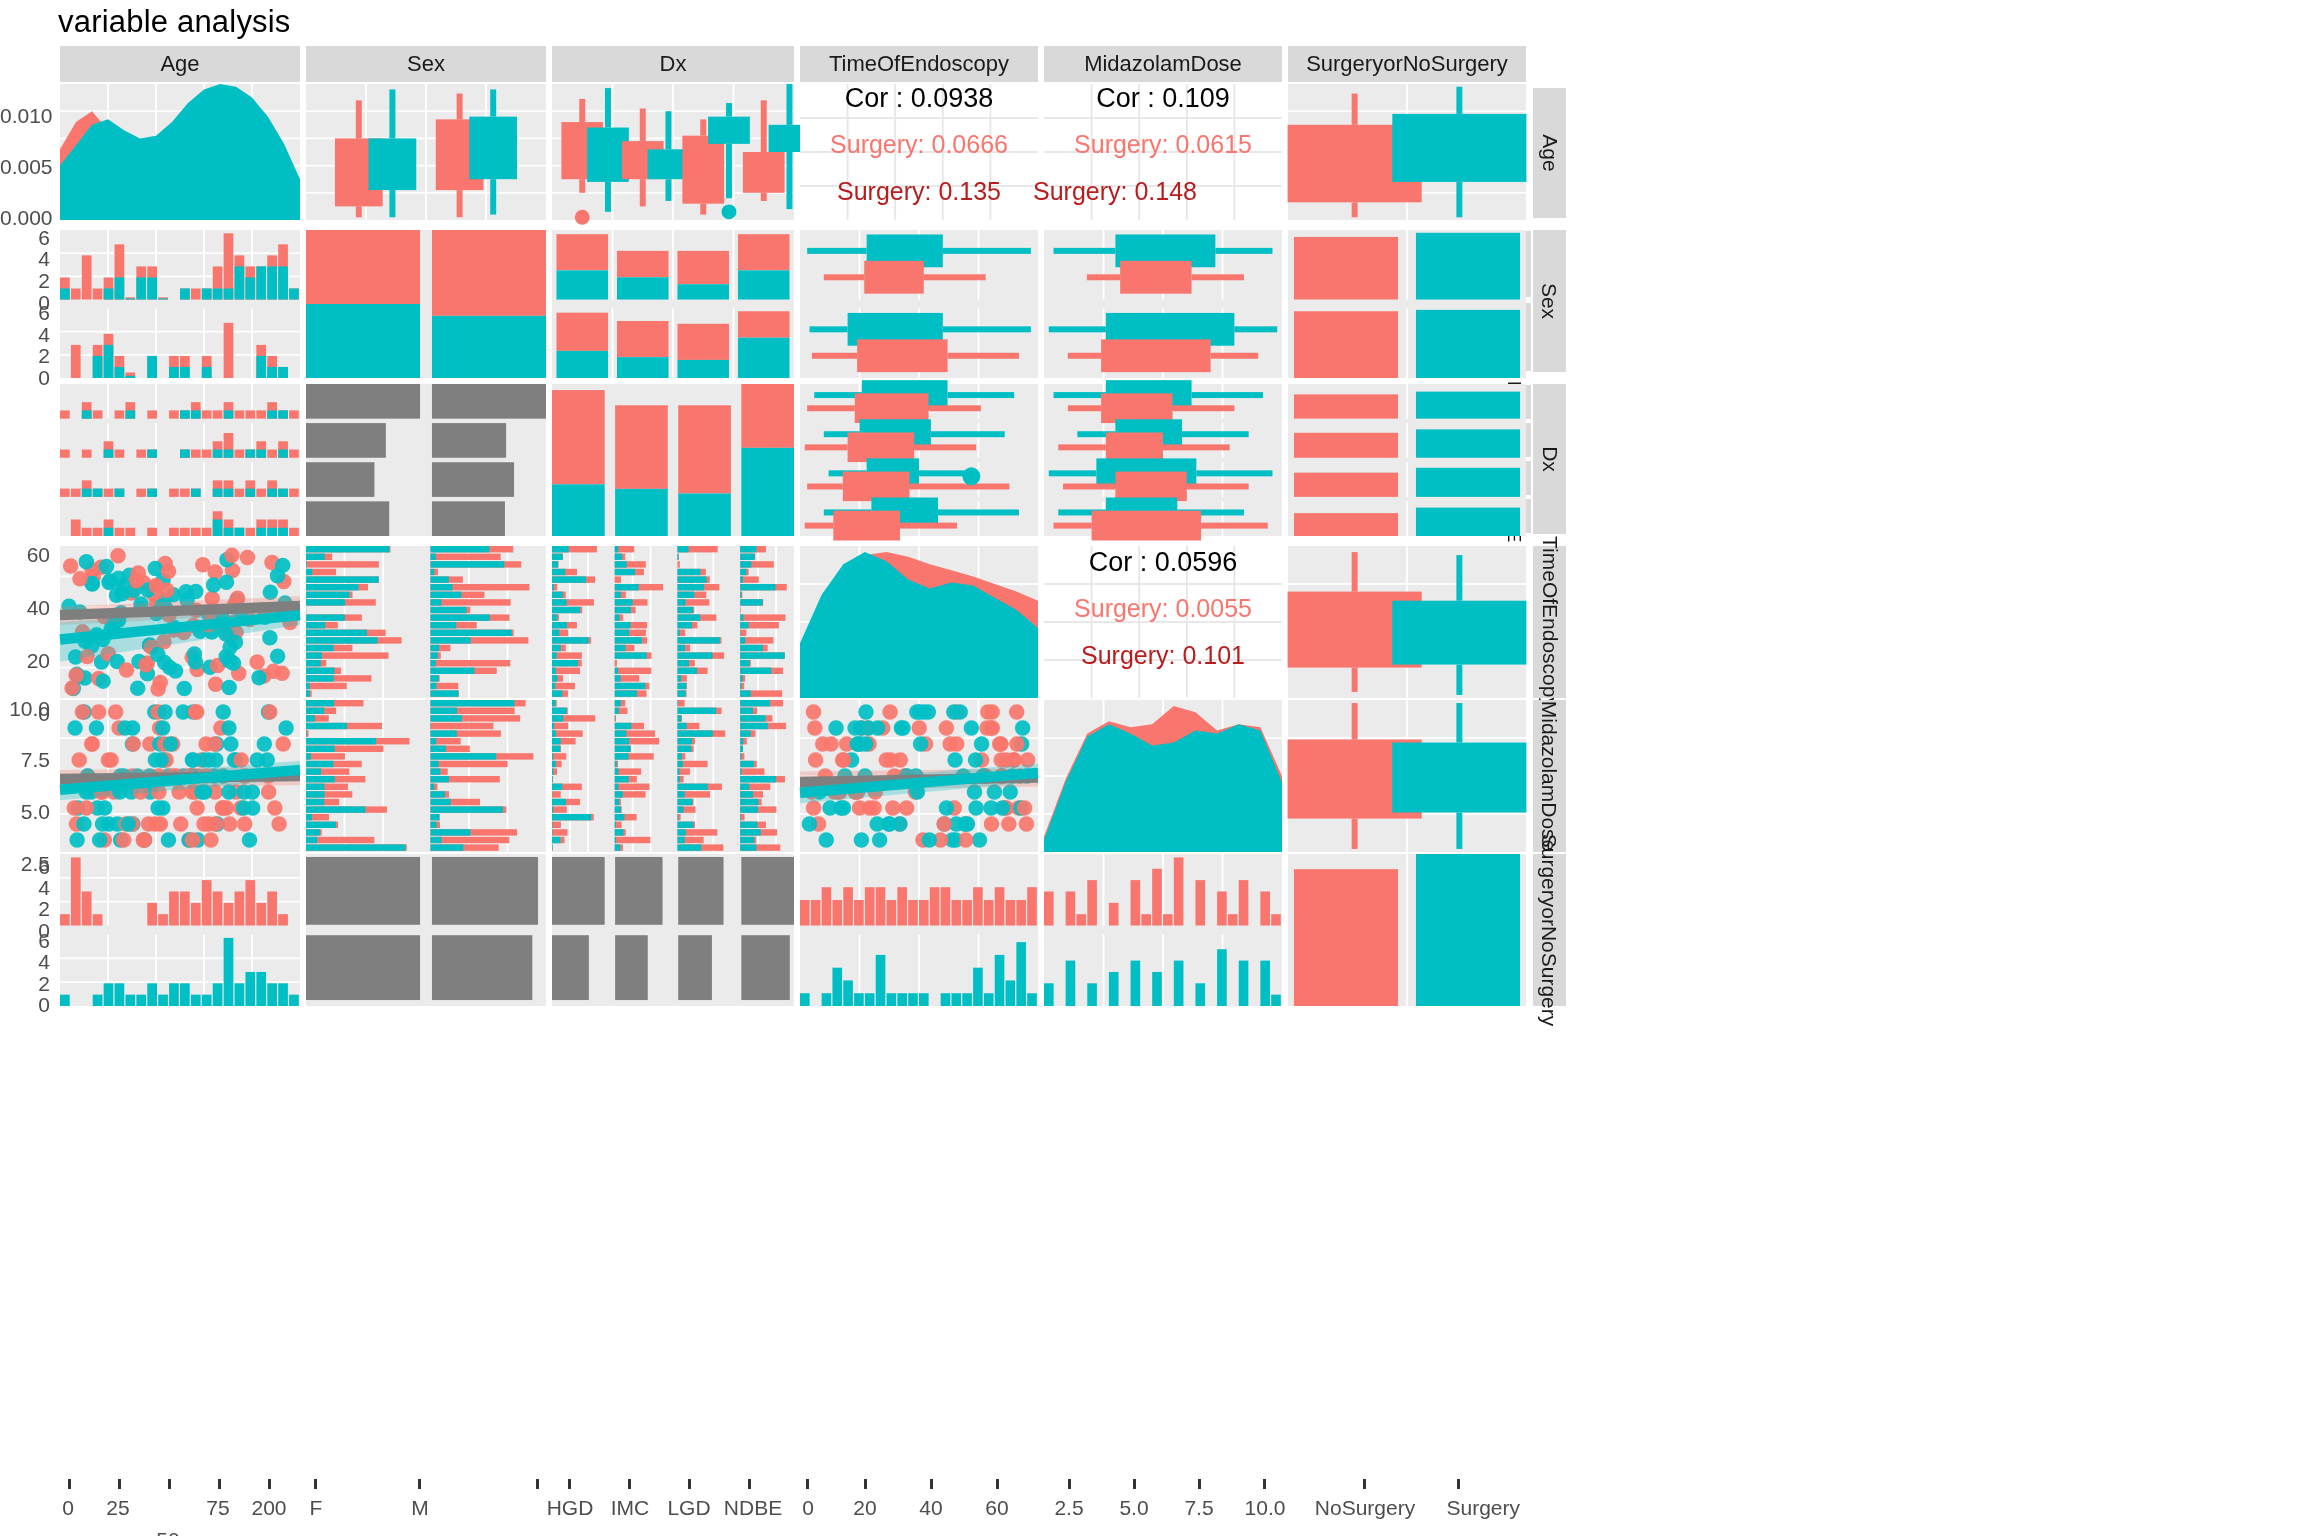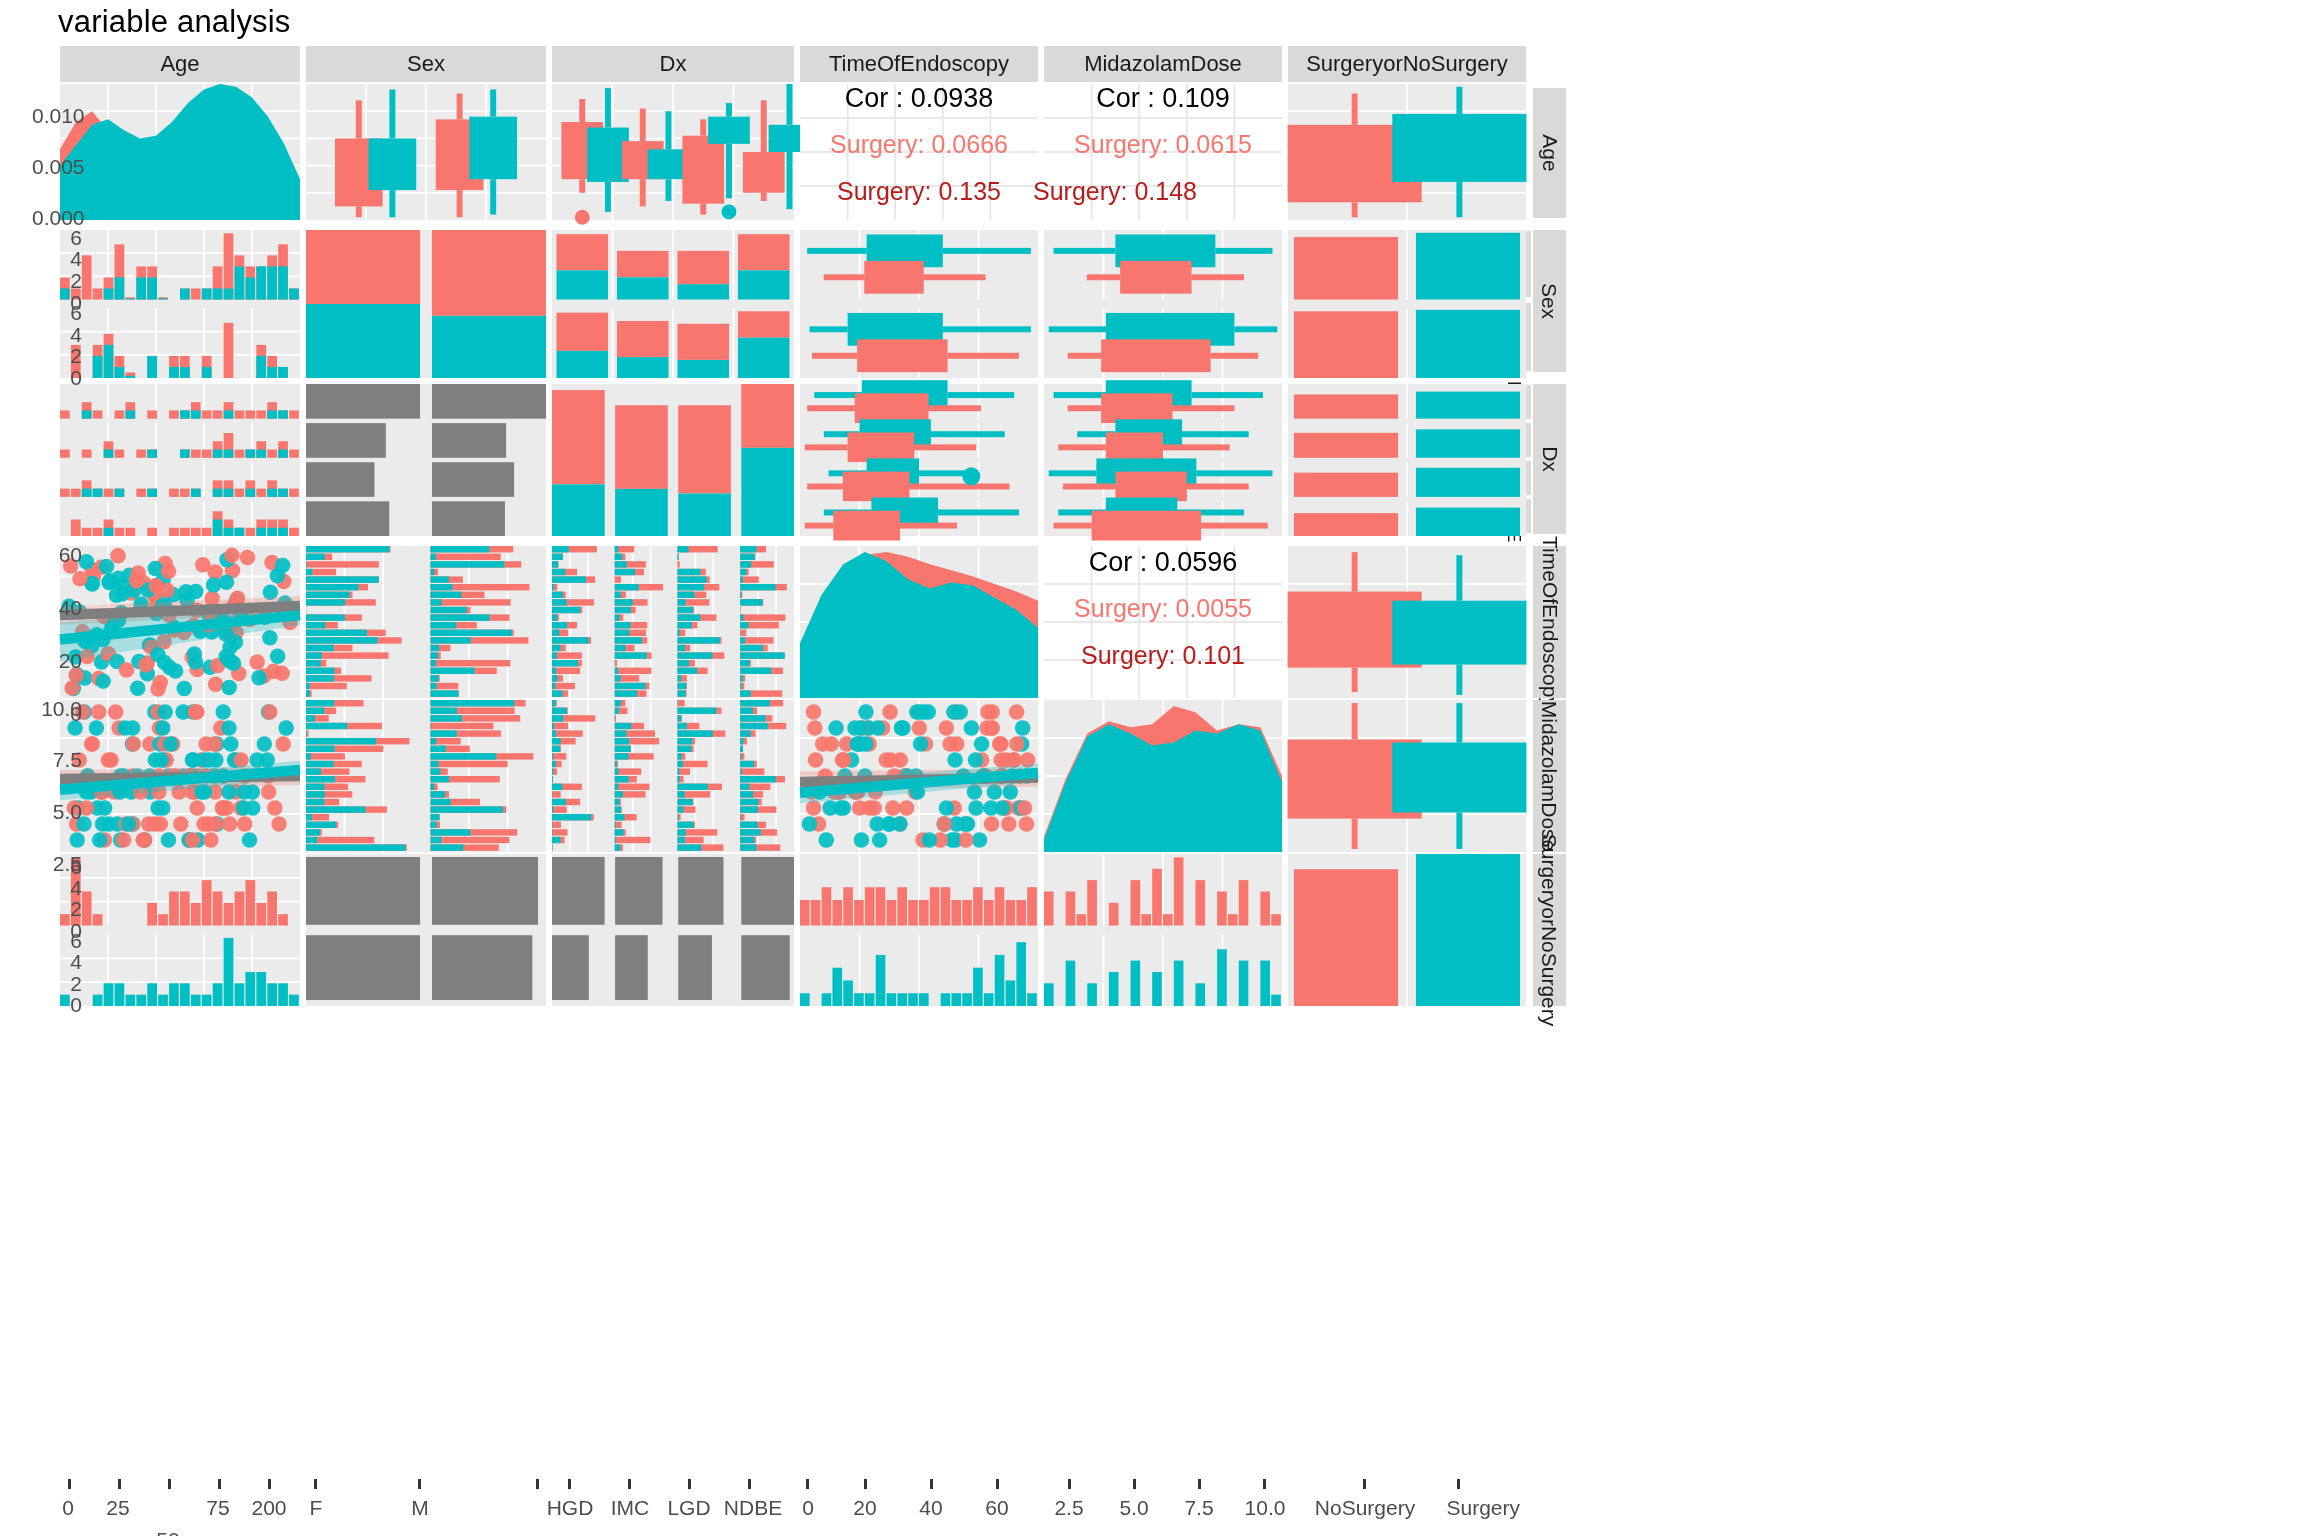--- a/index.html
+++ b/index.html
@@ -9,21 +9,21 @@
   .title{position:absolute;left:58px;top:4px;font-size:31px;color:#000;letter-spacing:.2px;}
 
   
   .colstrip{position:absolute;background:#d9d9d9;display:flex;align-items:center;justify-content:center;font-size:22px;color:#1a1a1a;}
   .rowstrip{position:absolute;background:#d9d9d9;display:flex;align-items:center;justify-content:center;font-size:21px;color:#1a1a1a;}
   .rowstrip span{transform:rotate(90deg);white-space:nowrap;display:block;}
   .substrip{position:absolute;background:#d9d9d9;display:flex;align-items:center;justify-content:center;font-size:19px;color:#1a1a1a;}
   .substrip span{transform:rotate(90deg);white-space:nowrap;display:block;}
 
   
-  .ytick{position:absolute;font-size:21px;color:#4d4d4d;text-align:right;white-space:nowrap;padding-left:32px;}
+  .ytick{position:absolute;font-size:21px;color:#4d4d4d;text-align:right;white-space:nowrap;}
   .xtick{position:absolute;font-size:21px;color:#4d4d4d;text-align:center;white-space:nowrap;}
   .tickmark{position:absolute;background:#333;}
 
   .cortext{position:absolute;width:100%;text-align:center;white-space:nowrap;}
   .cor-main{font-size:27px;color:#000;}
   .cor-red{font-size:25px;color:#F8766D;}
   .cor-teal{font-size:25px;color:#b91c1c;}
 
   svg{position:absolute;left:0;top:0;overflow:visible;}
 </style>

